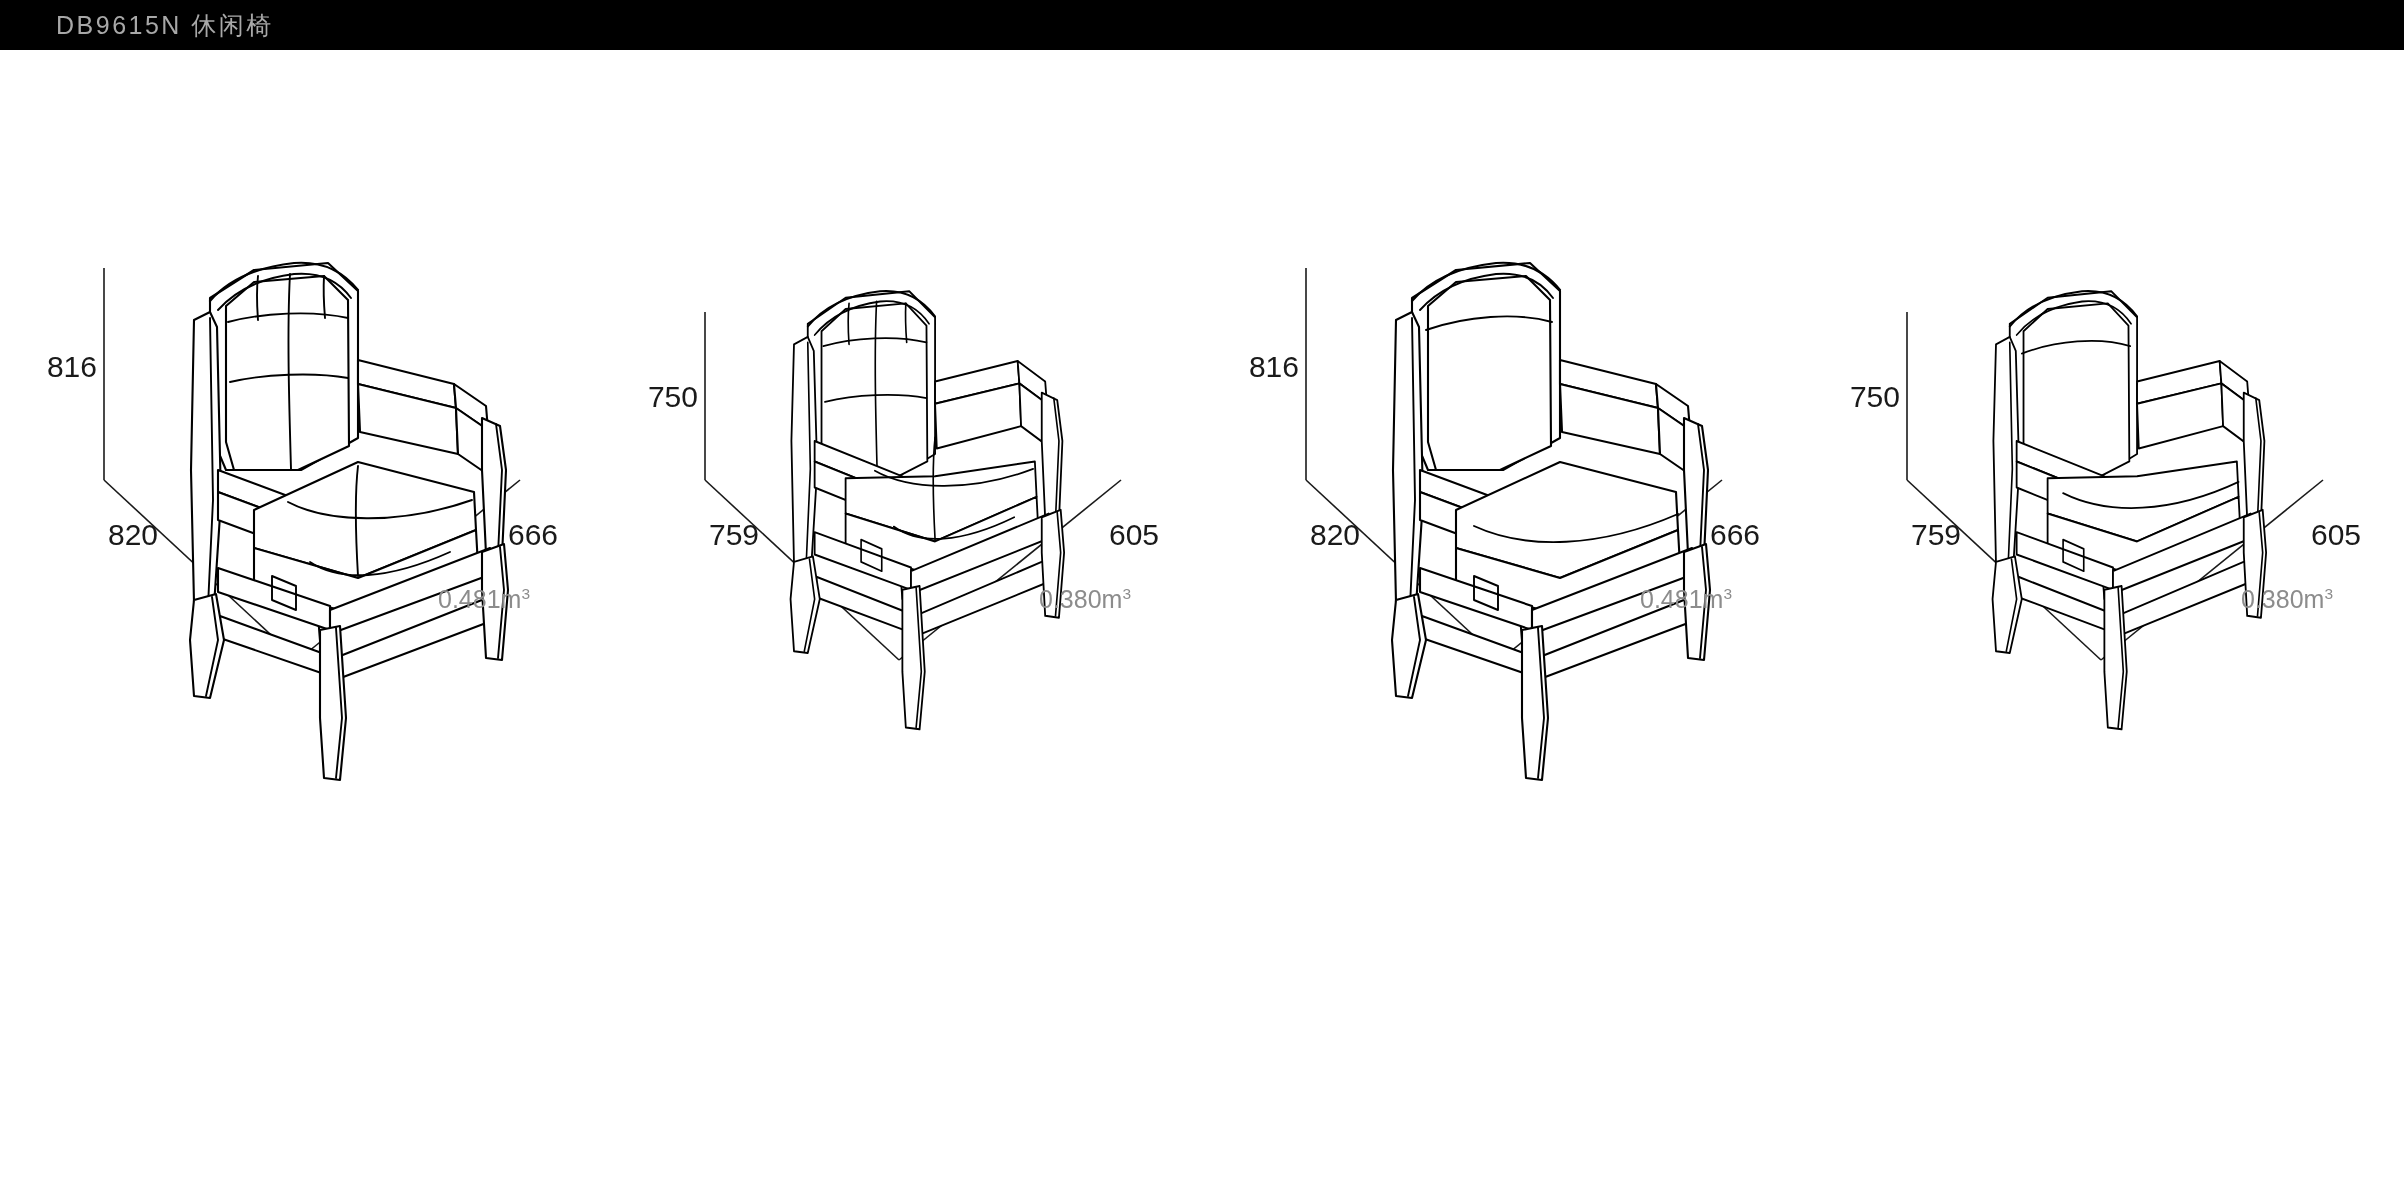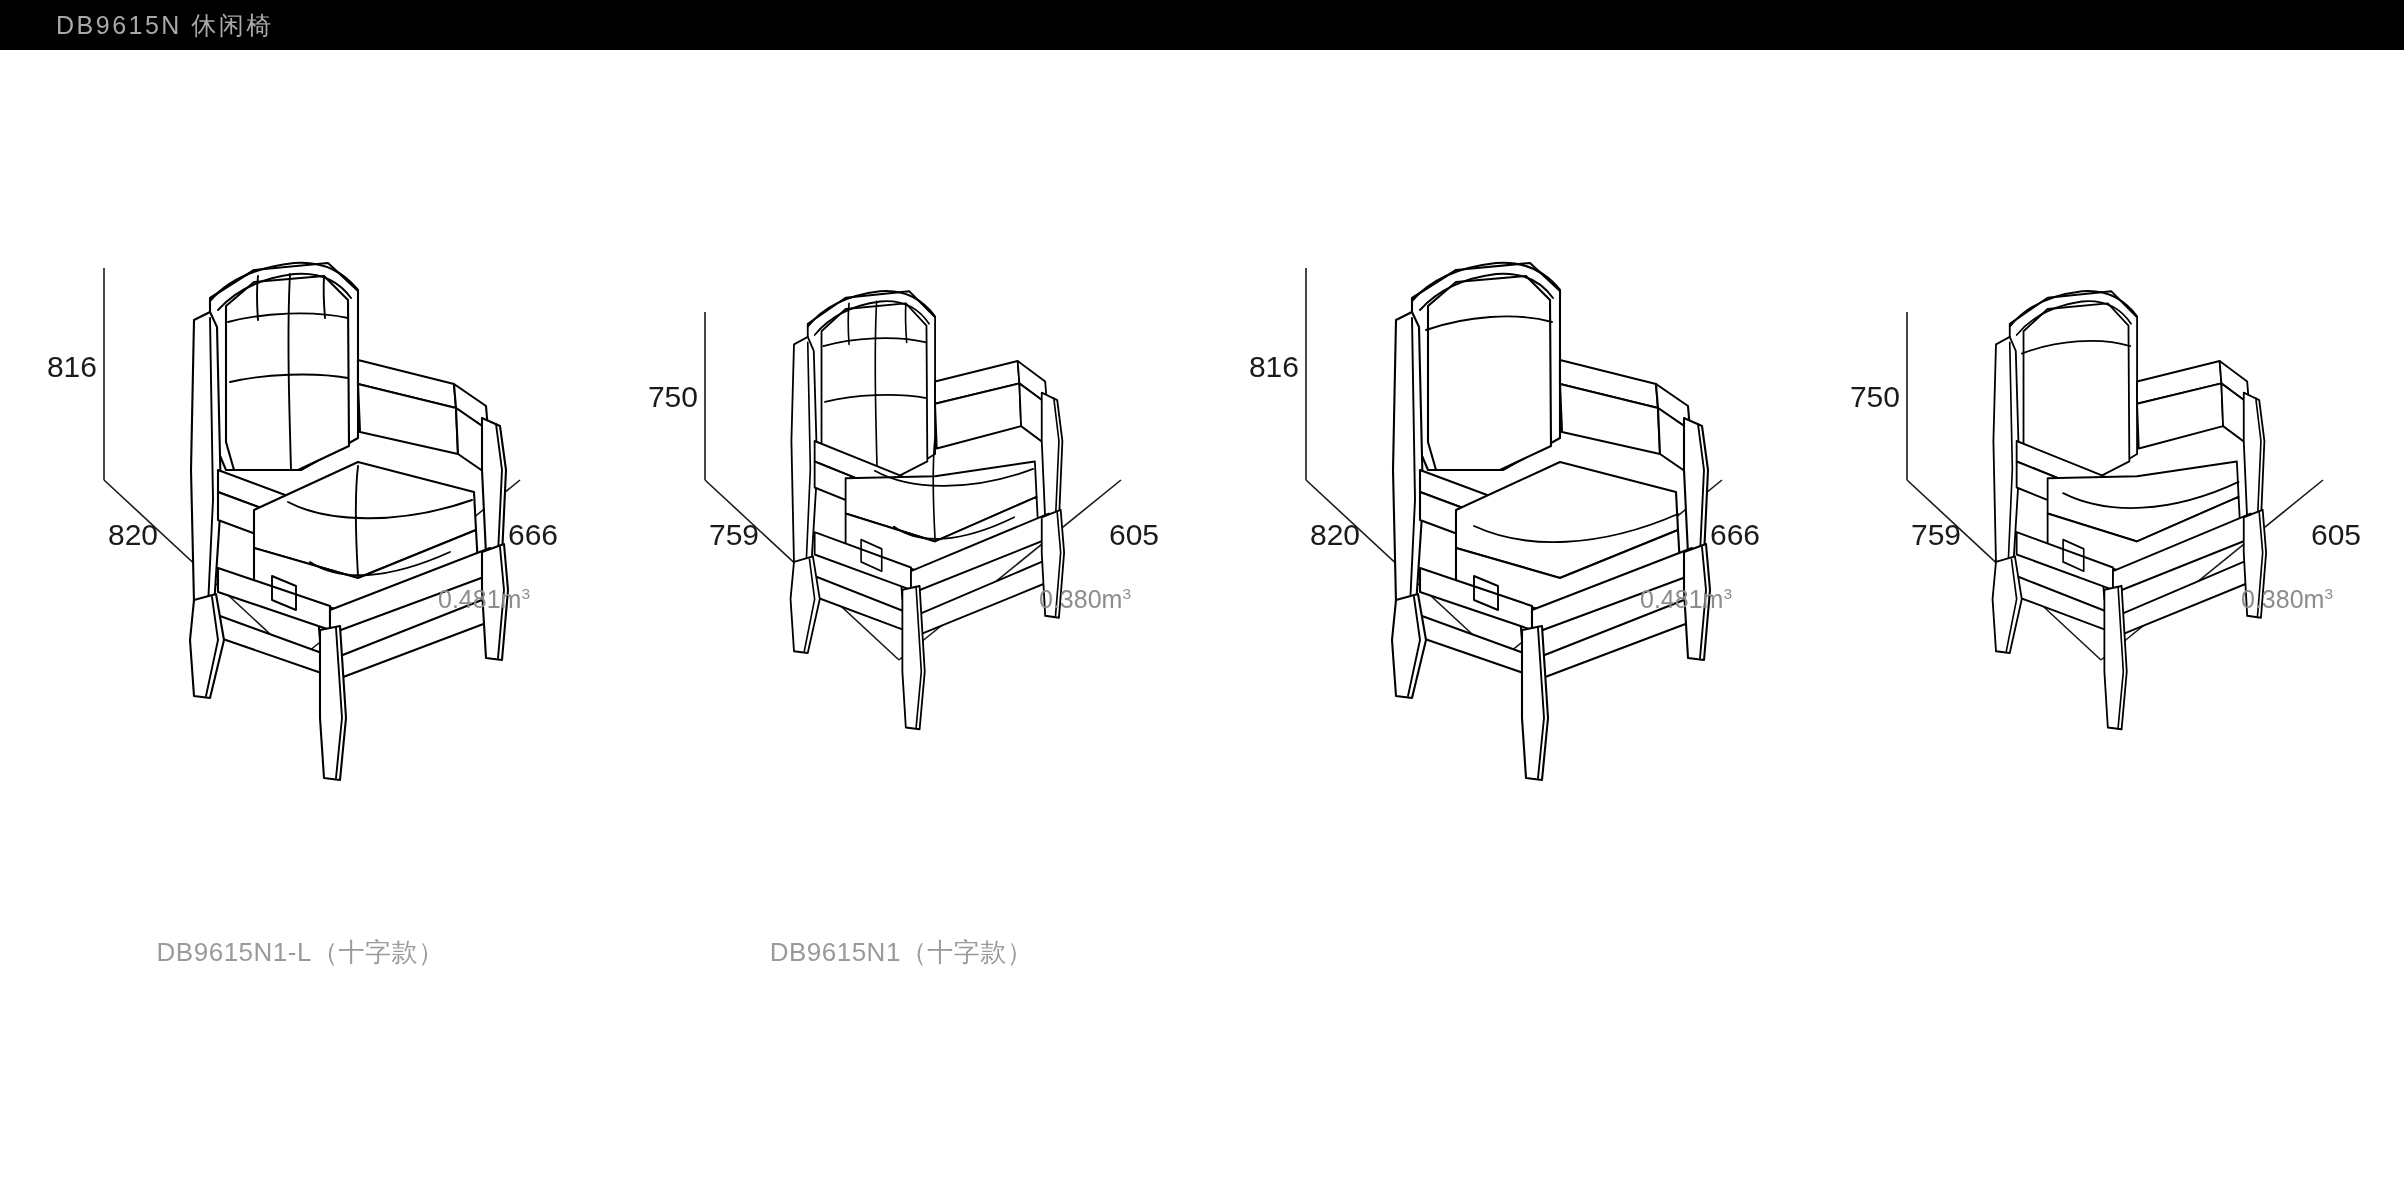--- a/index.html
+++ b/index.html
@@ -131,21 +131,20 @@
               <path style="fill:none;stroke:#000;stroke-width:1.9;stroke-linejoin:round;stroke-linecap:round" d="M442,377 L446,420 L440,488"></path>
               <path style="fill:none;stroke:#000;stroke-width:1.9;stroke-linejoin:round;stroke-linecap:round" d="M214,406 L238,416 L238,440 L214,430 Z"></path>
             </g>
       </g>
     </svg>
         <div style="position: absolute; white-space: nowrap; left: 42px; top: 300px; font-size: 30px; color: rgb(26, 26, 26); text-align: right; width: 55px;">816</div>
         <div style="position: absolute; white-space: nowrap; left: 108px; top: 468px; font-size: 30px; color: rgb(26, 26, 26);">820</div>
         <div style="position: absolute; white-space: nowrap; left: 508px; top: 468px; font-size: 30px; color: rgb(26, 26, 26);">666</div>
         <div style="position: absolute; left: 320px; top: 535px; font-size: 25px; color: rgb(140, 140, 140); white-space: nowrap; width: 210px; text-align: right;"><span>0.481</span><span>m<sup style="font-size:0.62em;">3</sup></span></div>
       </div>
-      <div class="panel-caption">DB9615N1-L（十字款）</div>
     </div>
     <div class="panel" style="left: 601px;">
       <div class="panel-fig">
     <svg viewBox="0 0 601 880" xmlns="http://www.w3.org/2000/svg">
       <g>
         <line x1="104" y1="262" x2="104" y2="430" stroke="#1a1a1a" stroke-width="1.6"></line>
         <line x1="104" y1="430" x2="298" y2="610" stroke="#1a1a1a" stroke-width="1.6"></line>
         <line x1="298" y1="610" x2="520" y2="430" stroke="#1a1a1a" stroke-width="1.6"></line>
       </g>
       <g transform="translate(76,112) scale(0.93)">
@@ -188,21 +187,20 @@
               <path style="fill:none;stroke:#000;stroke-width:1.9;stroke-linejoin:round;stroke-linecap:round" d="M442,377 L446,420 L440,488"></path>
               <path style="fill:none;stroke:#000;stroke-width:1.9;stroke-linejoin:round;stroke-linecap:round" d="M214,406 L238,416 L238,440 L214,430 Z"></path>
             </g>
       </g>
     </svg>
         <div style="position: absolute; white-space: nowrap; left: 42px; top: 330px; font-size: 30px; color: rgb(26, 26, 26); text-align: right; width: 55px;">750</div>
         <div style="position: absolute; white-space: nowrap; left: 108px; top: 468px; font-size: 30px; color: rgb(26, 26, 26);">759</div>
         <div style="position: absolute; white-space: nowrap; left: 508px; top: 468px; font-size: 30px; color: rgb(26, 26, 26);">605</div>
         <div style="position: absolute; left: 320px; top: 535px; font-size: 25px; color: rgb(140, 140, 140); white-space: nowrap; width: 210px; text-align: right;"><span>0.380</span><span>m<sup style="font-size:0.62em;">3</sup></span></div>
       </div>
-      <div class="panel-caption">DB9615N1（十字款）</div>
     </div>
     <div class="panel" style="left: 1202px;">
       <div class="panel-fig">
     <svg viewBox="0 0 601 880" xmlns="http://www.w3.org/2000/svg">
       <g>
         <line x1="104" y1="218" x2="104" y2="430" stroke="#1a1a1a" stroke-width="1.6"></line>
         <line x1="104" y1="430" x2="298" y2="610" stroke="#1a1a1a" stroke-width="1.6"></line>
         <line x1="298" y1="610" x2="520" y2="430" stroke="#1a1a1a" stroke-width="1.6"></line>
       </g>
       <g transform="translate(58,120) scale(1)">

